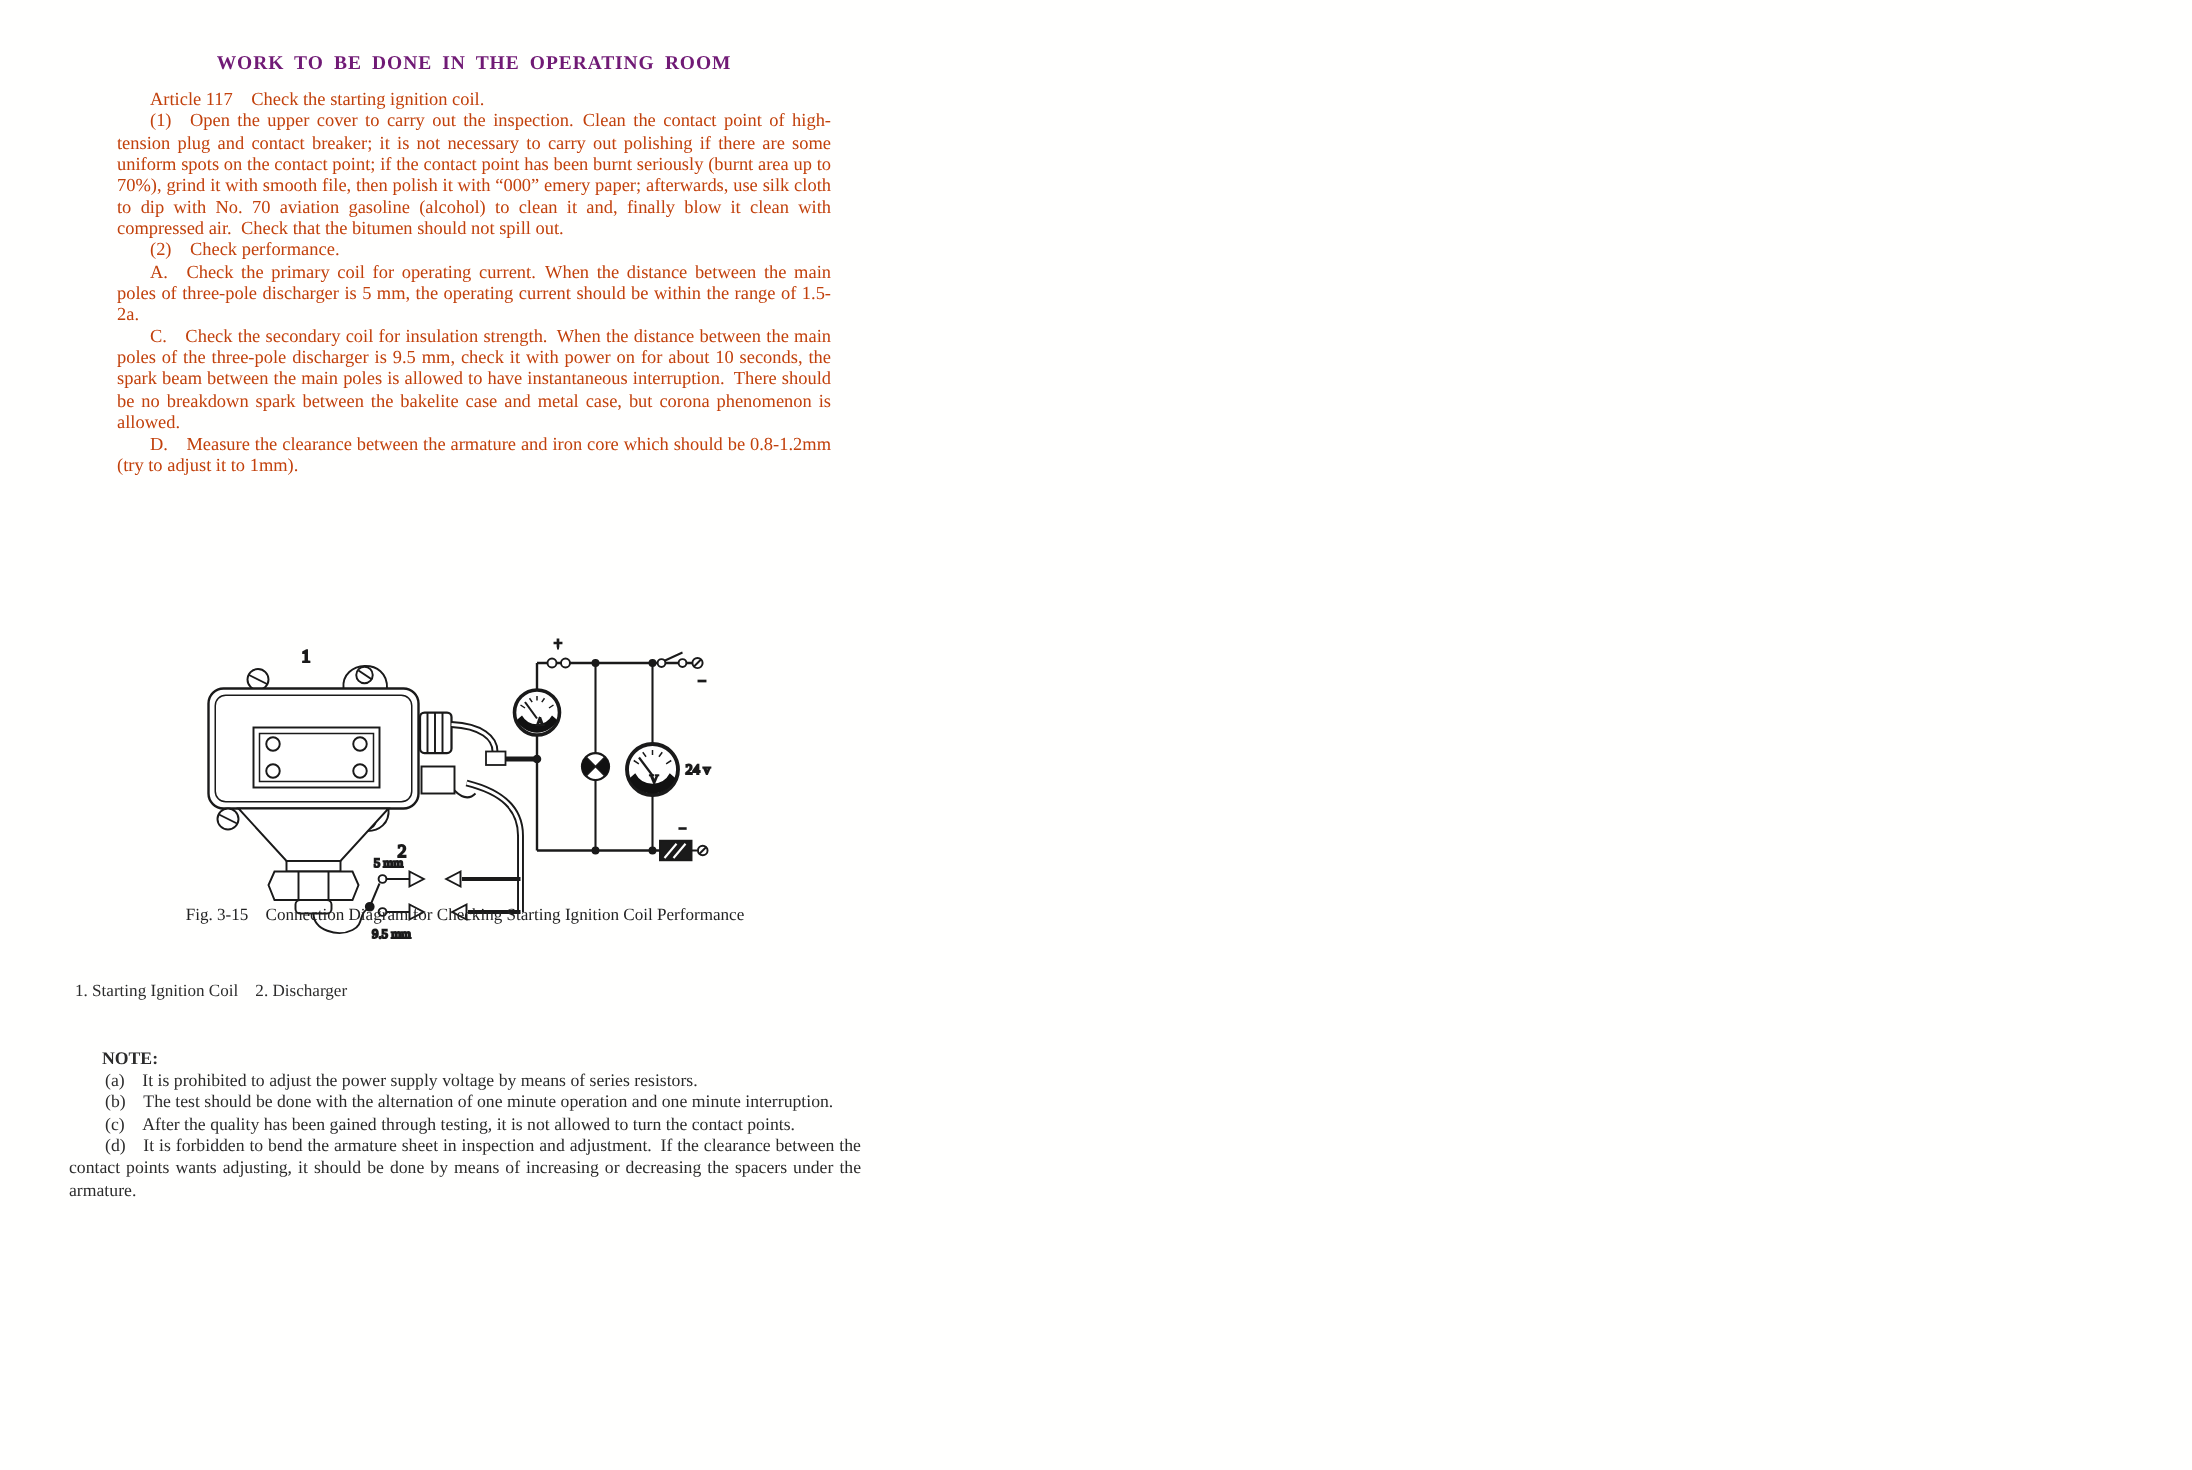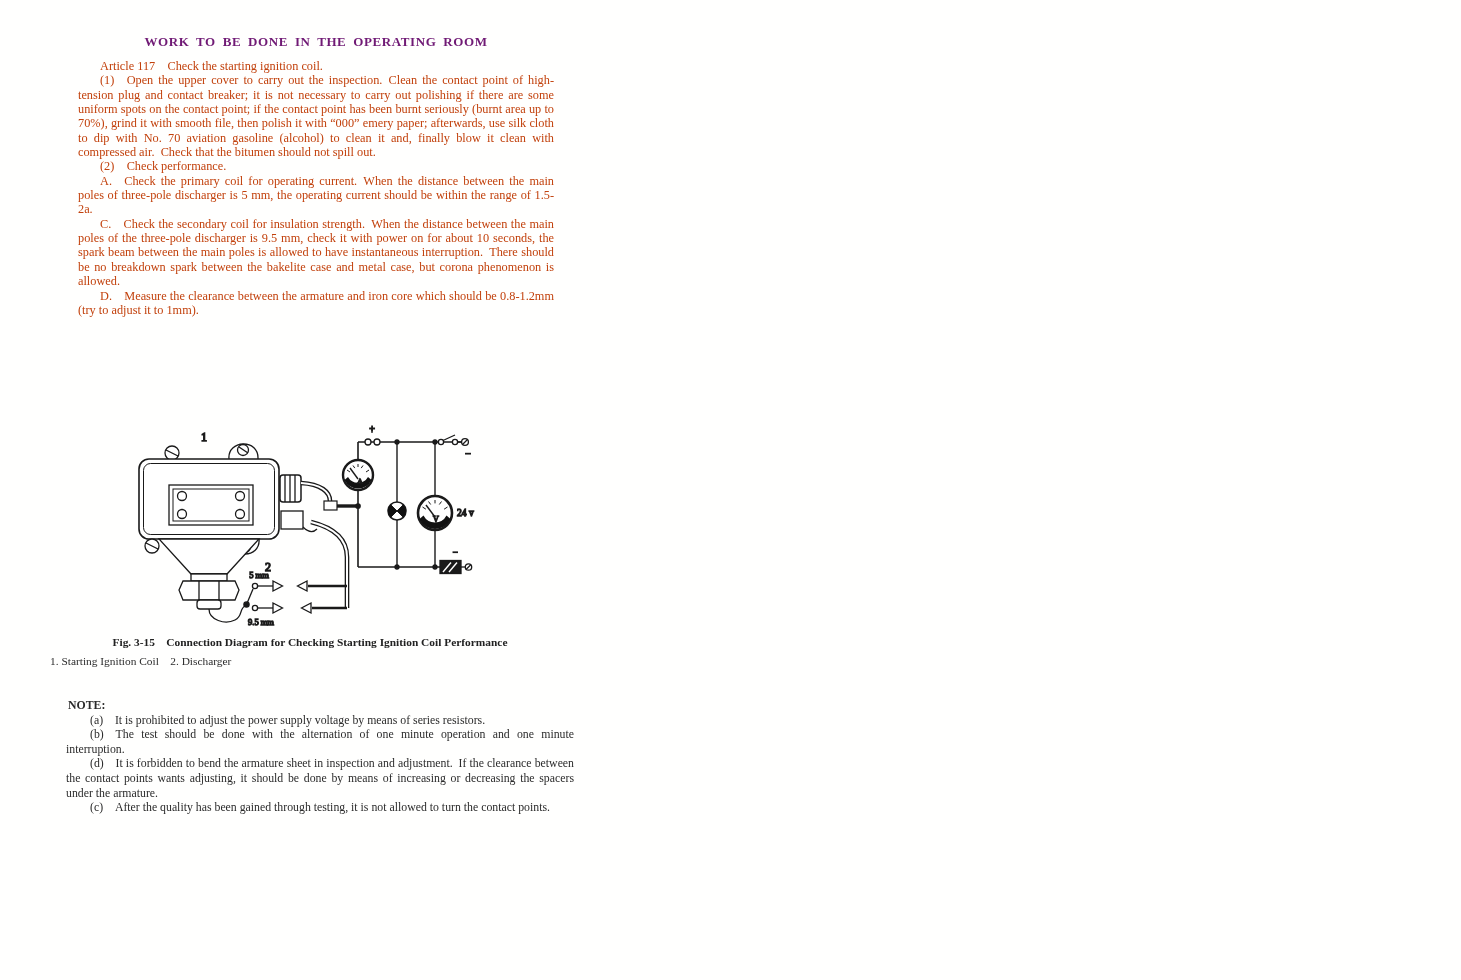--- a/index.html
+++ b/index.html
@@ -16,33 +16,33 @@
   }
   .body-text {
     position:absolute; left:78px; top:59px; width:476px;
     font-size:12.3px; line-height:14.35px; text-align:justify;
     color:#c2410c;
   }
   .para { text-indent:22px; }
   .figure-wrap { position:absolute; left:125px; top:423px; width:360px; height:212px; }
   svg text { font-family:"Liberation Serif","DejaVu Serif",serif; fill:#1a1a1a; }
   .fig-caption {
-    position:absolute; left:50px; top:636px; width:520px;
-    font-size:11.4px; font-weight:bold; text-align:center; color:#222;
+    position:absolute; left:50px; top:604px; width:520px;
+    font-size:11.4px; font-weight:normal; text-align:center; color:#222;
   }
   .fig-subcaption {
     position:absolute; left:50px; top:655px; width:520px;
     font-size:11.4px; text-align:left; color:#2c2c2c;
   }
   .note-block {
     position:absolute; left:46px; top:698px; width:528px;
     font-size:11.8px; line-height:14.6px; text-align:justify; color:#2b2b2b;
   }
   .note-heading { text-indent:22px;font-weight:bold; }
-  .note-item { text-indent:24px;margin-left:20px; }
+  .note-item { text-indent:24px; }
 </style>
 </head>
 <body>
 
 <div class="page">
 
   <div class="title">WORK TO BE DONE IN THE OPERATING ROOM</div>
 
   <div class="body-text">
     <div class="para">Article 117  Check the starting ignition coil.</div>
@@ -203,17 +203,17 @@
     </svg>
   </div>
 
   <div class="fig-caption">Fig. 3-15  Connection Diagram for Checking Starting Ignition Coil Performance</div>
   <div class="fig-subcaption">1. Starting Ignition Coil  2. Discharger</div>
 
   <div class="note-block">
     <div class="note-heading">NOTE:</div>
     <div class="note-item">(a)  It is prohibited to adjust the power supply voltage by means of series resistors.</div>
     <div class="note-item">(b)  The test should be done with the alternation of one minute operation and one minute interruption.</div>
+    <div class="note-item">(c)  After the quality has been gained through testing, it is not allowed to turn the contact points.</div>
     <div class="note-item">(d)  It is forbidden to bend the armature sheet in inspection and adjustment. If the clearance between the contact points wants adjusting, it should be done by means of increasing or decreasing the spacers under the armature.</div>
-    <div class="note-item">(c)  After the quality has been gained through testing, it is not allowed to turn the contact points.</div>
   </div>
 
 </div>
 
 </body></html>

